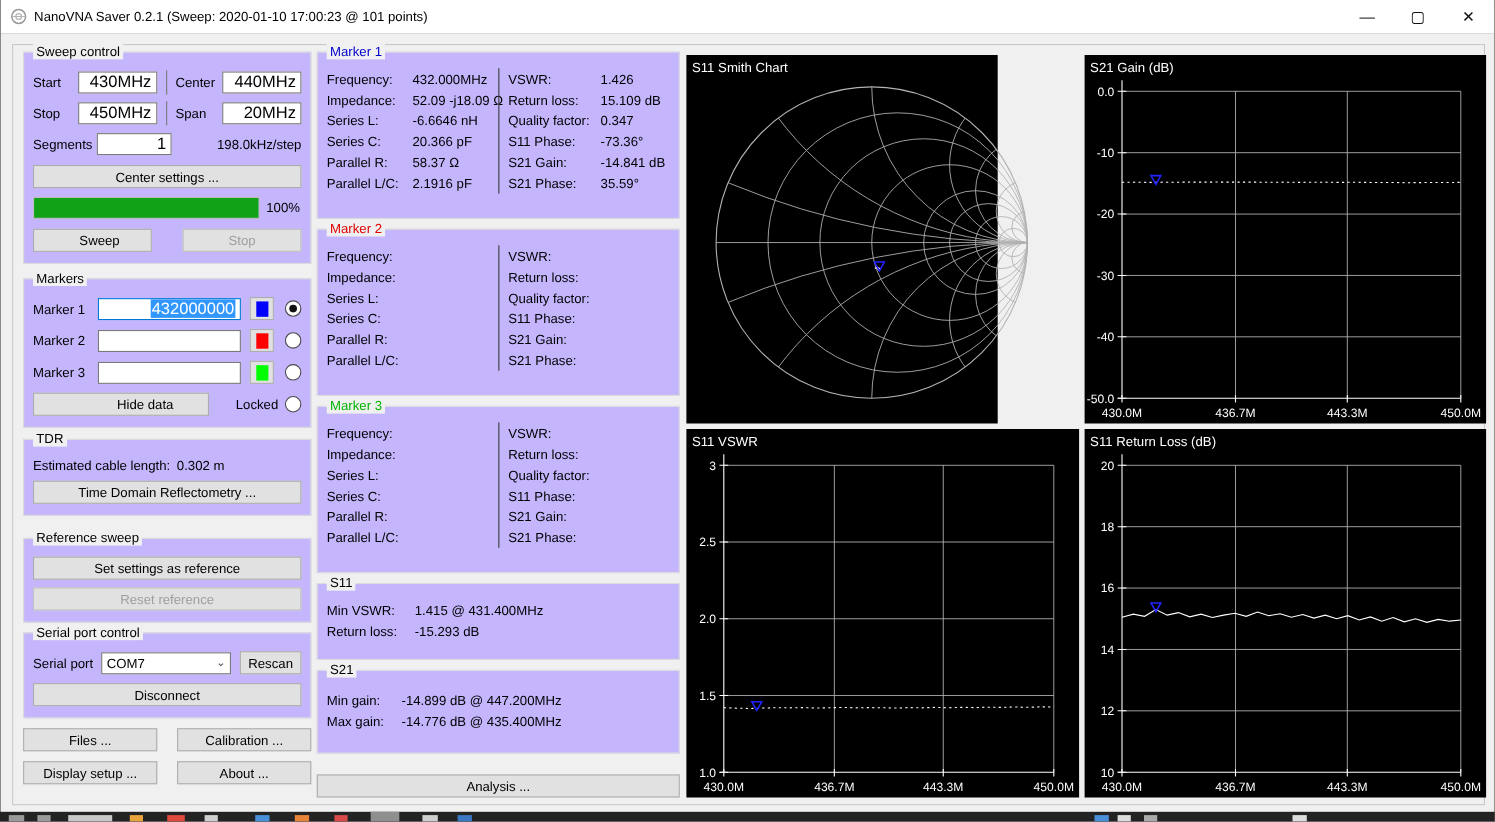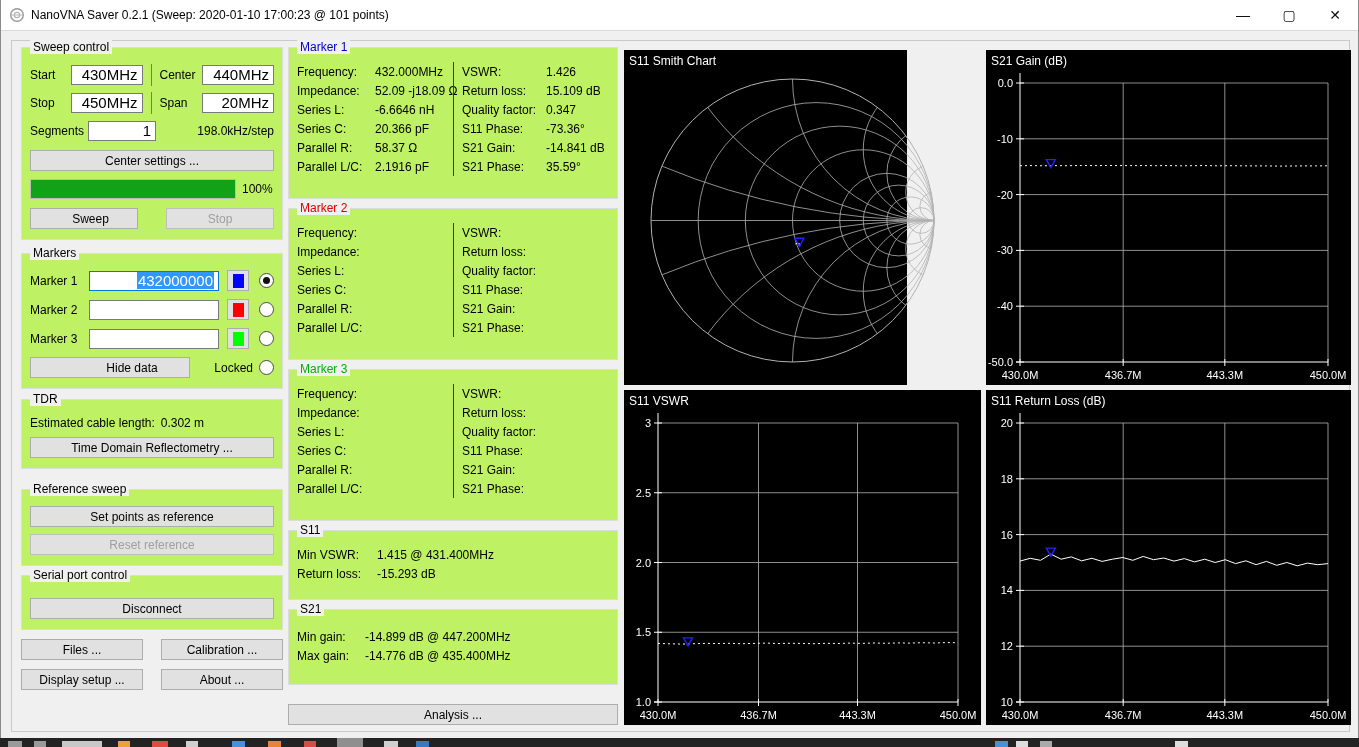--- a/index.html
+++ b/index.html
@@ -11,21 +11,21 @@
             border-bottom:1px solid #dadada;display:flex;align-items:center;}
   .app-icon{width:16px;height:16px;margin:0 6px 0 8px;}
   .title-text{font-size:12px;color:#000;}
   .win-controls{margin-left:auto;display:flex;height:100%;}
   .win-btn{width:46px;height:100%;display:flex;align-items:center;justify-content:center;
            font-size:14px;color:#111;}
   
   .client{position:absolute;left:1px;top:31px;right:1px;height:707px;background:#f0f0f0;}
   .frame{position:absolute;left:10px;top:9px;width:1337px;height:690px;border:1px solid #c9c9c9;}
   
-  .groupbox{position:relative;border:1px solid #dcdcdc;background:#bef264;padding:14px 8px 8px 8px;}
+  .groupbox{position:relative;border:1px solid #dcdcdc;background:#c4b5fd;padding:14px 8px 8px 8px;}
   .gb-label{position:absolute;top:-8px;left:8px;background:#f0f0f0;padding:0 3px;font-size:12px;}
   
   .tb{background:#fff;border:1px solid #7a7a7a;height:18px;line-height:18px;padding:0 4px;
       text-align:right;font-size:15px;overflow:hidden;white-space:nowrap;}
   .tb.focus{border:1px solid #0078d7;}
   .sel-text{background:#3297fd;color:#fff;padding:0 1px;}
   .btn{background:#e1e1e1;border:1px solid #adadad;height:21px;display:flex;align-items:center;
        justify-content:center;font-size:12px;box-sizing:border-box;}
   .btn.disabled{color:#9f9f9f;border-color:#bfbfbf;}
   .radio{width:13px;height:13px;border:1px solid #4a4a4a;border-radius:50%;background:#fff;
@@ -155,26 +155,34 @@
         <span class="gb-label">TDR</span>
         <div class="row" style="margin-top:2px;">
           <span>Estimated cable length:</span>
           <span style="margin-left:6px;">0.302 m</span>
         </div>
         <div class="btn" style="margin-top:7px;">Time Domain Reflectometry ...</div>
       </div>
 
       <div class="groupbox" style="margin-top:20px;padding-bottom:10px;">
         <span class="gb-label">Reference sweep</span>
-        <div class="btn" style="margin-top:2px;">Set points as reference</div>
+        <div class="btn" style="margin-top:2px;">Set settings as reference</div>
         <div class="btn disabled" style="margin-top:7px;">Reset reference</div>
       </div>
 
       <div class="groupbox" style="margin-top:9px;padding-bottom:10px;">
         <span class="gb-label">Serial port control</span>
+        <div class="row" style="margin-top:2px;">
+          <span style="width:62px;">Serial port</span>
+          <div class="combo" style="width:118px;">
+            <span>COM7</span>
+            <span class="arrow">⌄</span>
+          </div>
+          <div class="btn" style="width:56px;margin-left:8px;">Rescan</div>
+        </div>
         <div class="btn" style="margin-top:8px;">Disconnect</div>
       </div>
 
       <div class="row" style="margin-top:9px;">
         <div class="btn" style="width:122px;">Files ...</div>
         <div class="btn" style="width:122px;margin-left:auto;">Calibration ...</div>
       </div>
       <div class="row" style="margin-top:9px;">
         <div class="btn" style="width:122px;">Display setup ...</div>
         <div class="btn" style="width:122px;margin-left:auto;">About ...</div>

